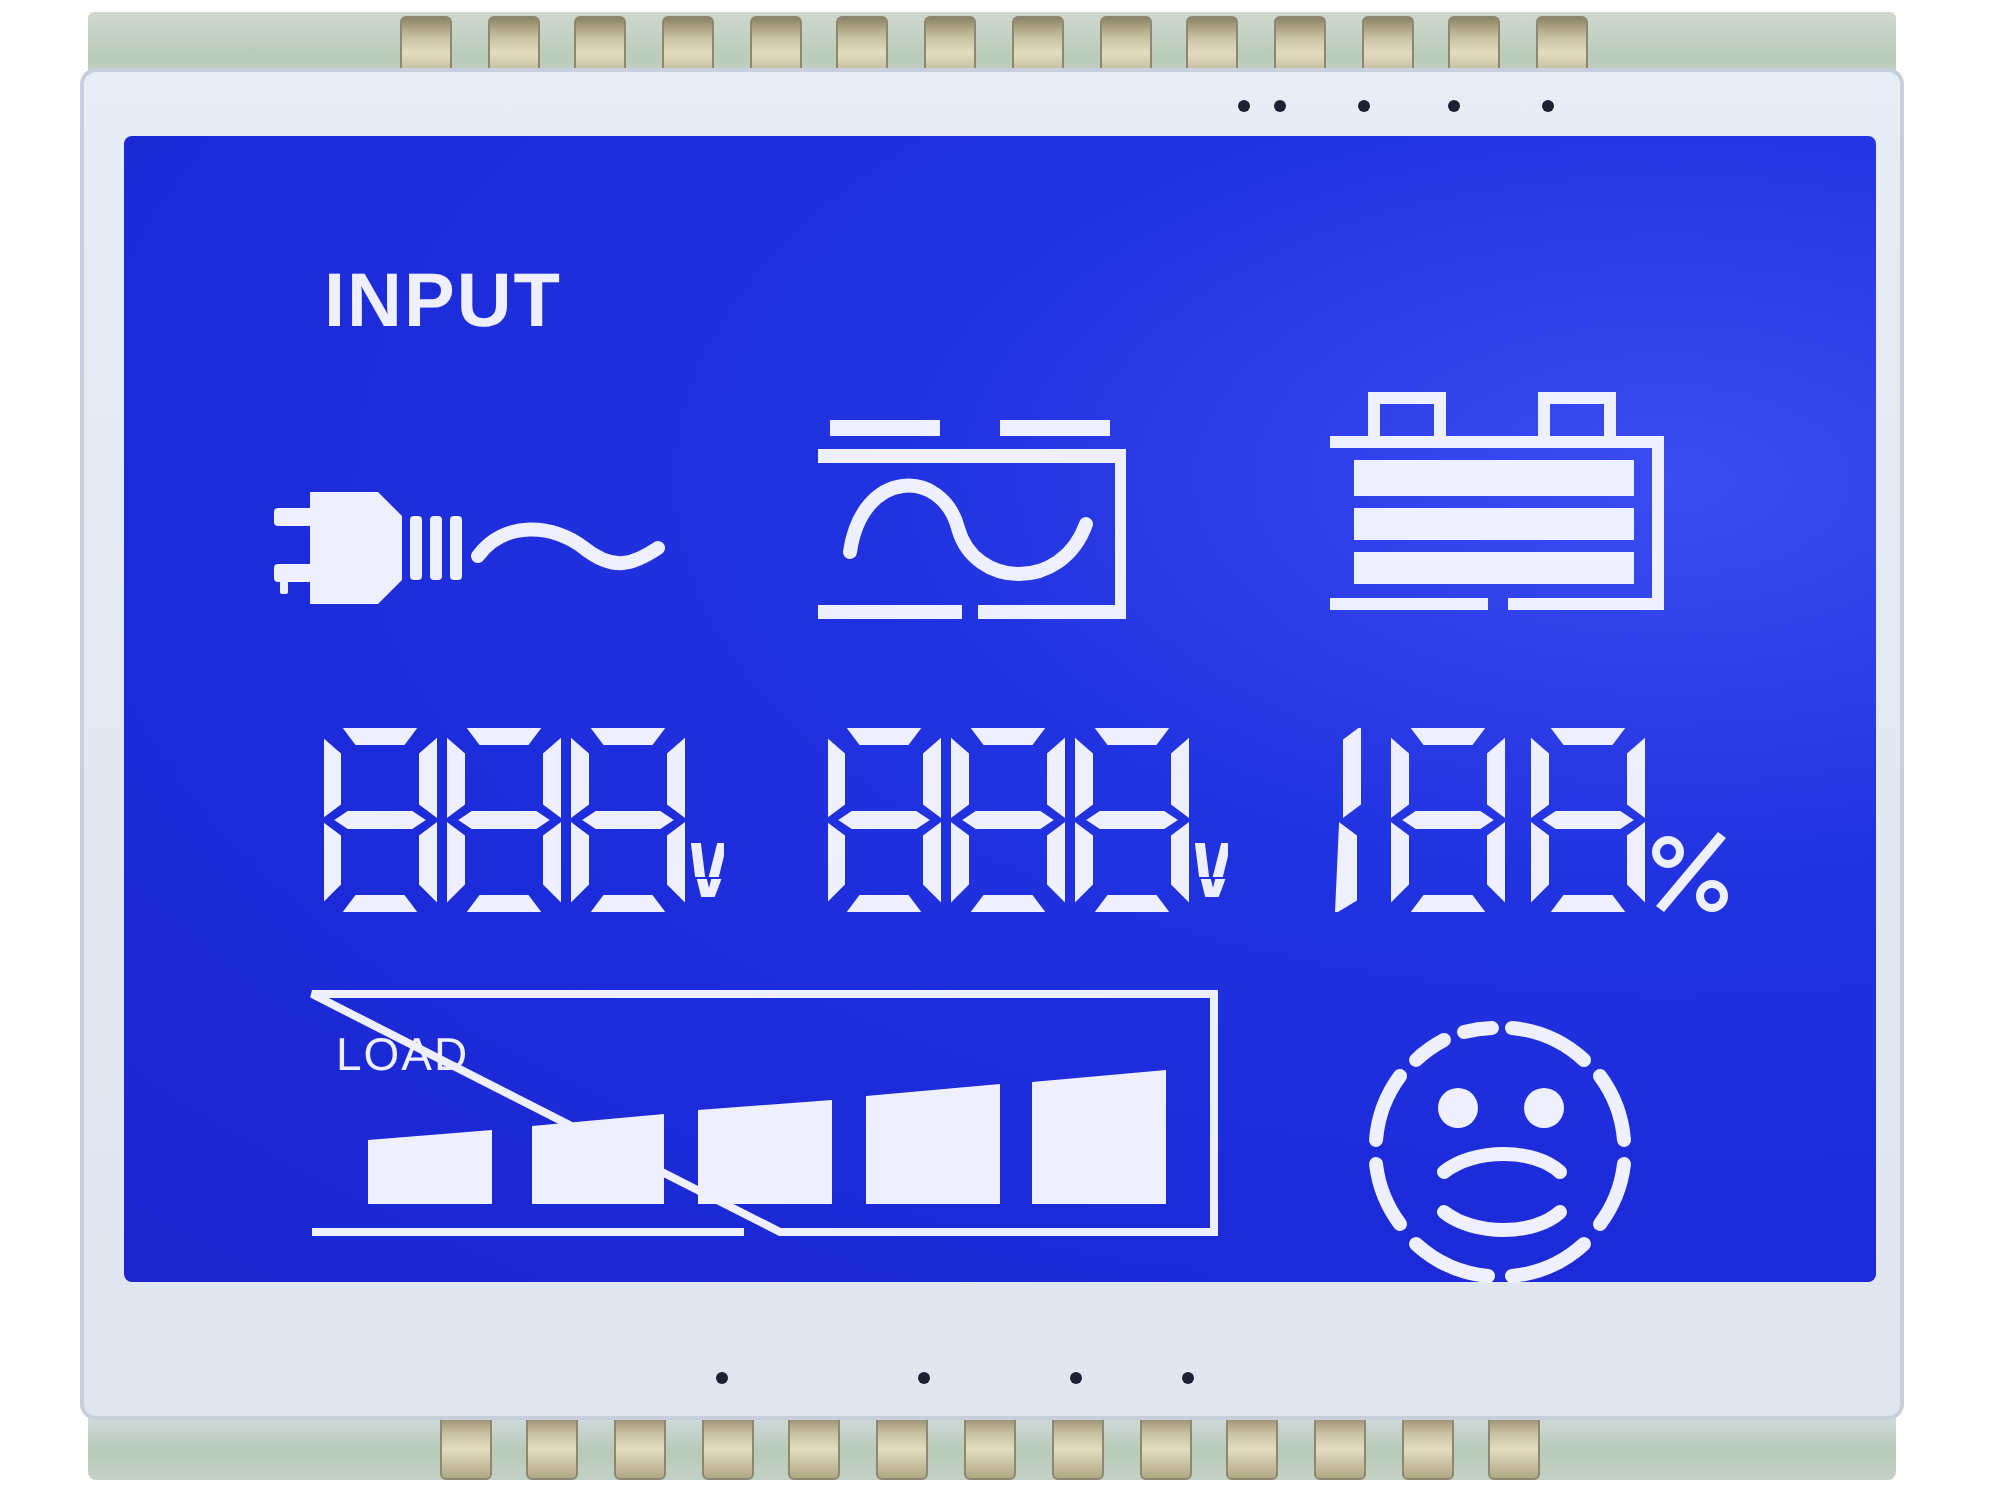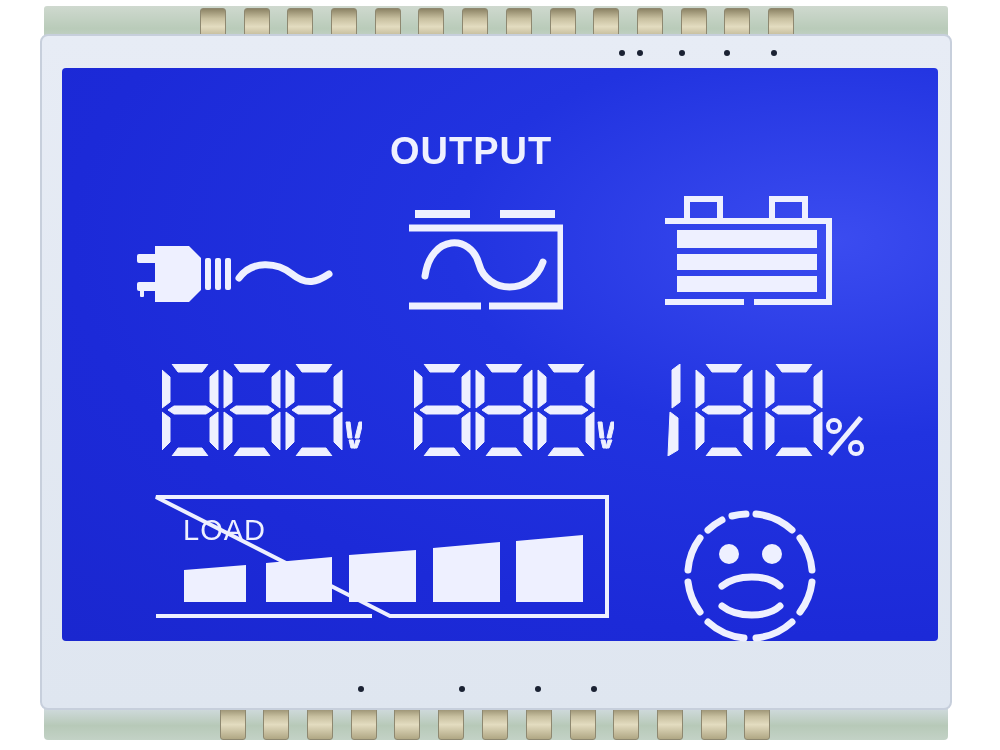--- a/index.html
+++ b/index.html
@@ -19,21 +19,21 @@
 
   .display { position:absolute; left:62px; top:68px; width:876px; height:573px;
     background:radial-gradient(ellipse at 88% 30%, #3b4cf0 0%, #2133e0 35%, #1c2ad8 70%, #1a27cf 100%);
     border-radius:4px; }
   .lcd { color:#eef0ff; fill:#eef0ff; stroke:#eef0ff; }
   .label { position:absolute; font-weight:bold; font-size:38px; letter-spacing:1px; color:#eef0ff; }
 
   .icon { position:absolute; }
   .digits { position:absolute; }
   .load-box { position:absolute; left:92px; top:427px; width:455px; height:123px; }
-  .load-label { position:absolute; left:121px; top:446px; font-size:29px; color:#eef0ff; letter-spacing:1px; }
+  .load-label { position:absolute; left:106px; top:446px; font-size:23px; color:#eef0ff; letter-spacing:1px; }
   .smiley { position:absolute; left:620px; top:440px; }
 </style>
 </head>
 <body>
 
 <div class="module">
   <div class="pcb-top"></div>
   <div class="pcb-bottom"></div>
 
   <div>
@@ -77,21 +77,21 @@
   <div class="dot" style="left:684px;top:44px"></div>
   <div class="dot" style="left:731px;top:44px"></div>
   <div class="dot" style="left:318px;top:680px"></div>
   <div class="dot" style="left:419px;top:680px"></div>
   <div class="dot" style="left:495px;top:680px"></div>
   <div class="dot" style="left:551px;top:680px"></div>
 </div>
 
 <div class="display">
 
-  <div class="label" style="left:328px;top:62px">OUTPUT</div>
+  <div class="label" style="left:100px;top:62px">INPUT</div>
 
   <svg class="icon lcd" style="left:75px;top:172px" width="200" height="70" viewBox="0 0 200 70">
     <rect x="0" y="14" width="22" height="9" rx="2" stroke="none"></rect>
     <rect x="0" y="42" width="22" height="9" rx="2" stroke="none"></rect>
     <rect x="3" y="47" width="4" height="10" rx="1" stroke="none"></rect>
     <path d="M18 6 H52 L64 18 V50 L52 62 H18 Z" stroke="none"></path>
     <rect x="68" y="18" width="6" height="32" rx="2" stroke="none"></rect>
     <rect x="78" y="18" width="6" height="32" rx="2" stroke="none"></rect>
     <rect x="88" y="18" width="6" height="32" rx="2" stroke="none"></rect>
     <path d="M102 38 C115 20, 140 22, 155 34 C170 46, 180 42, 192 34" fill="none" stroke-width="7" stroke-linecap="round"></path>

